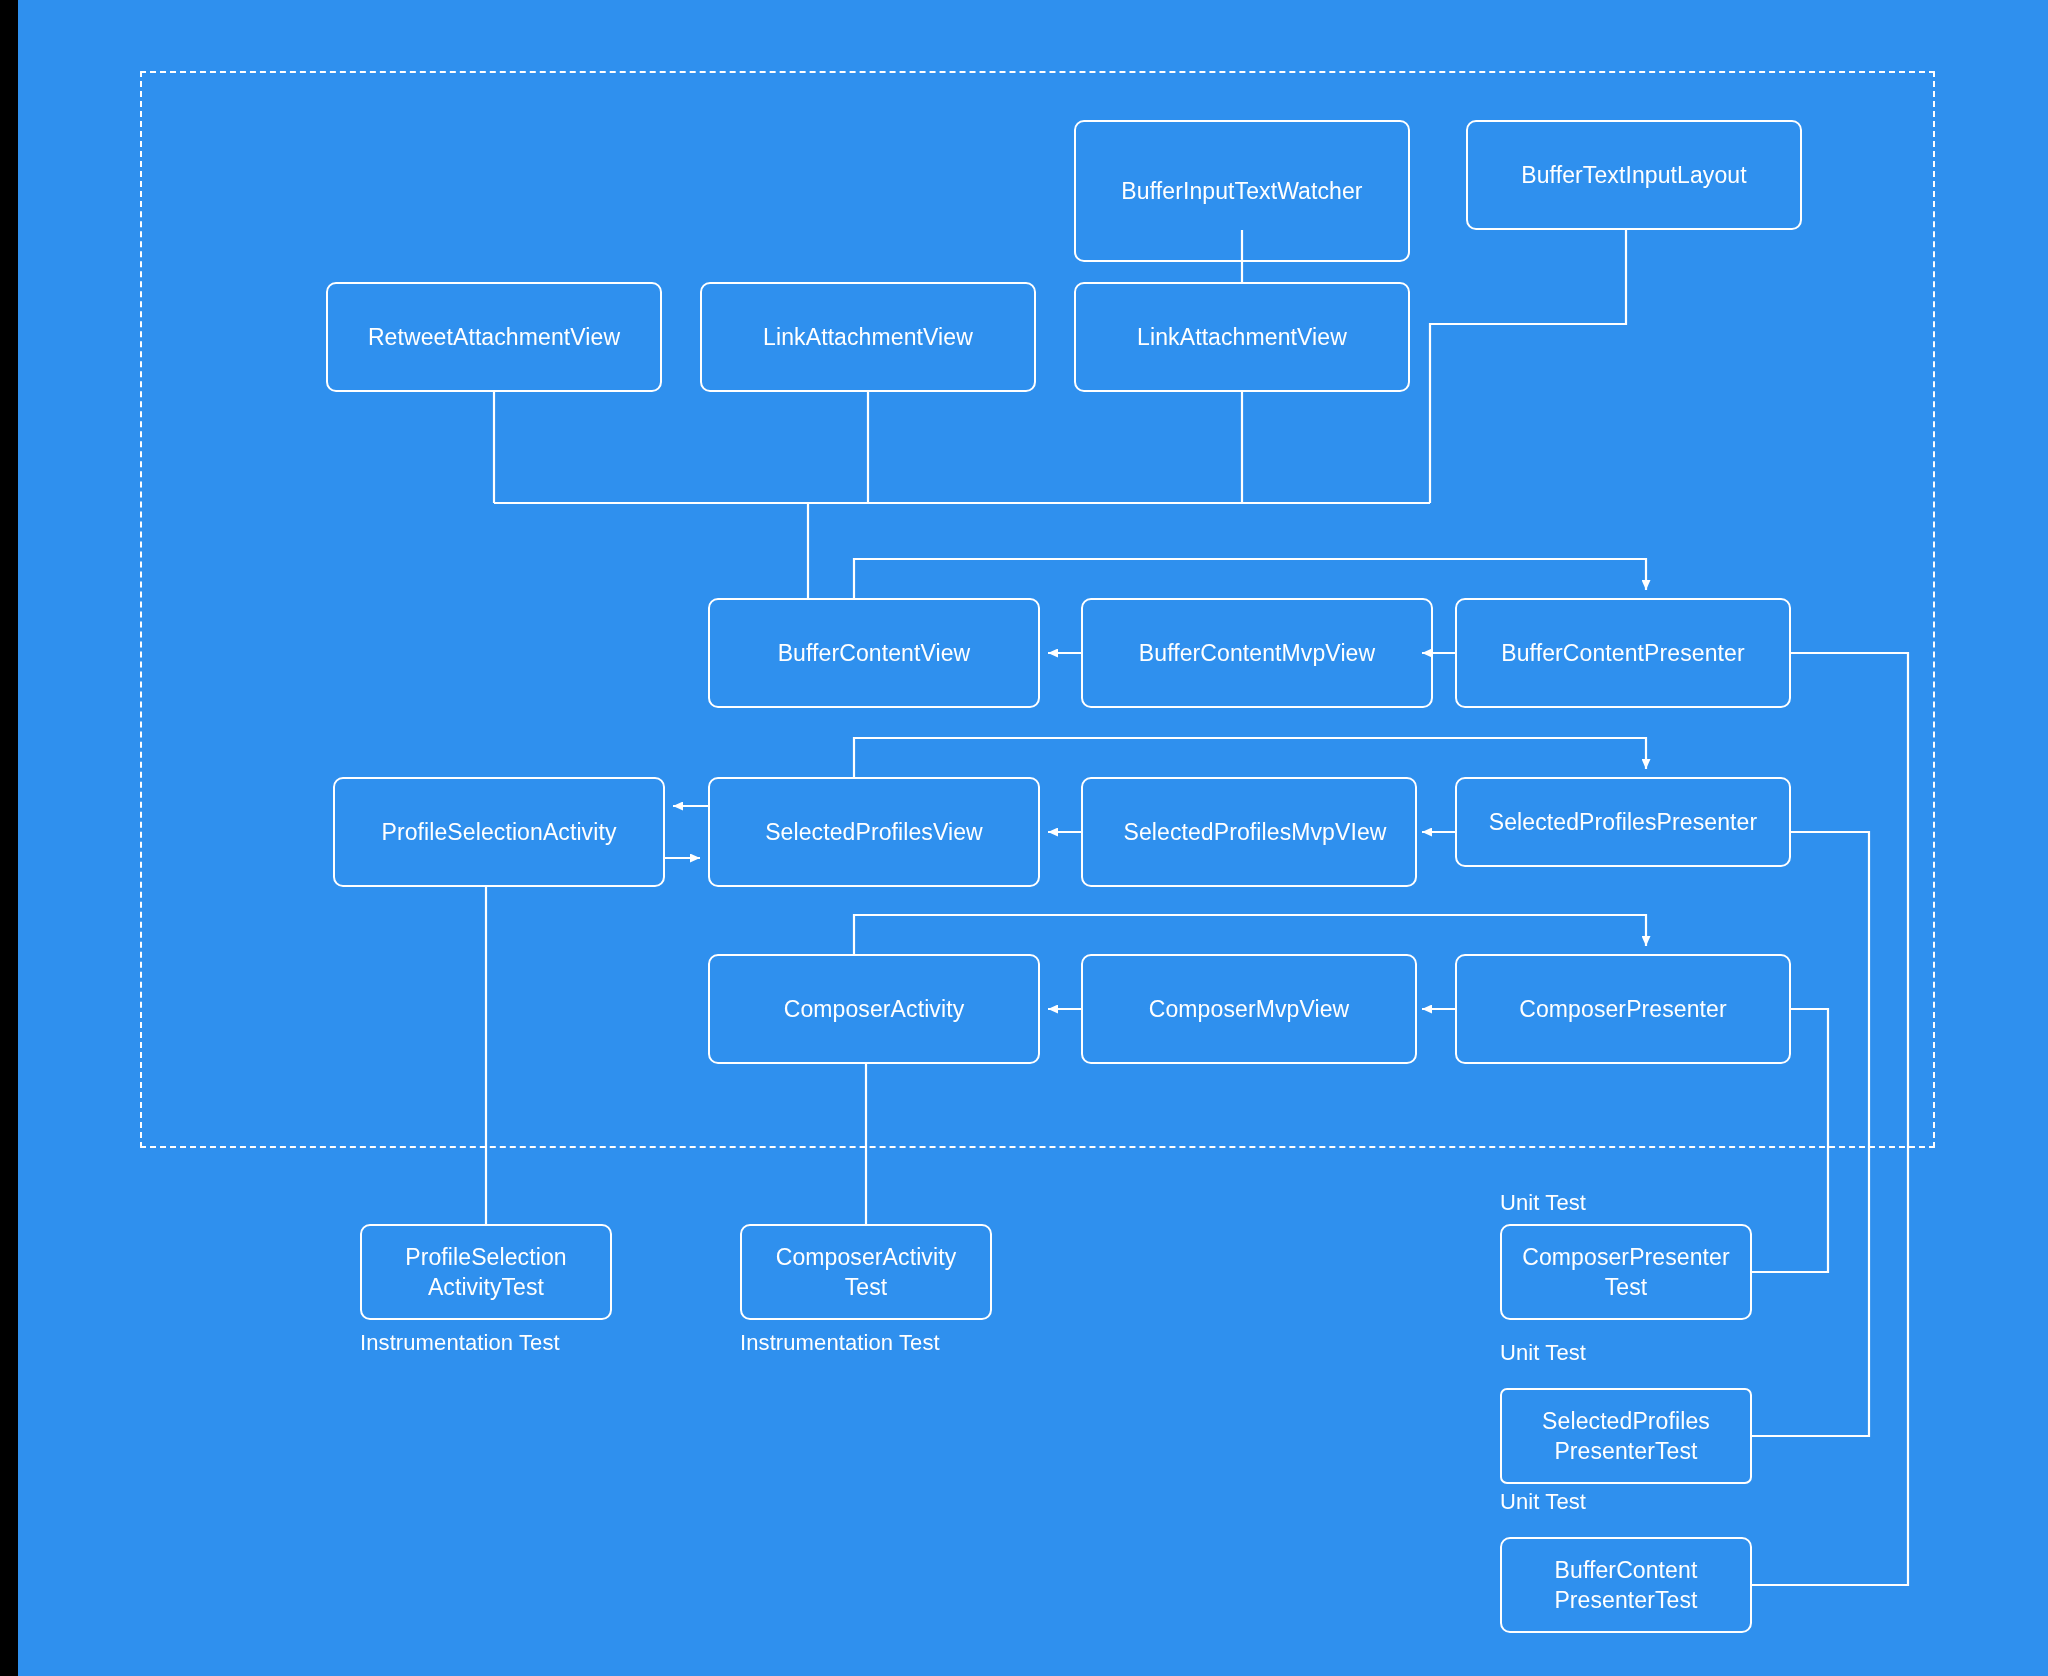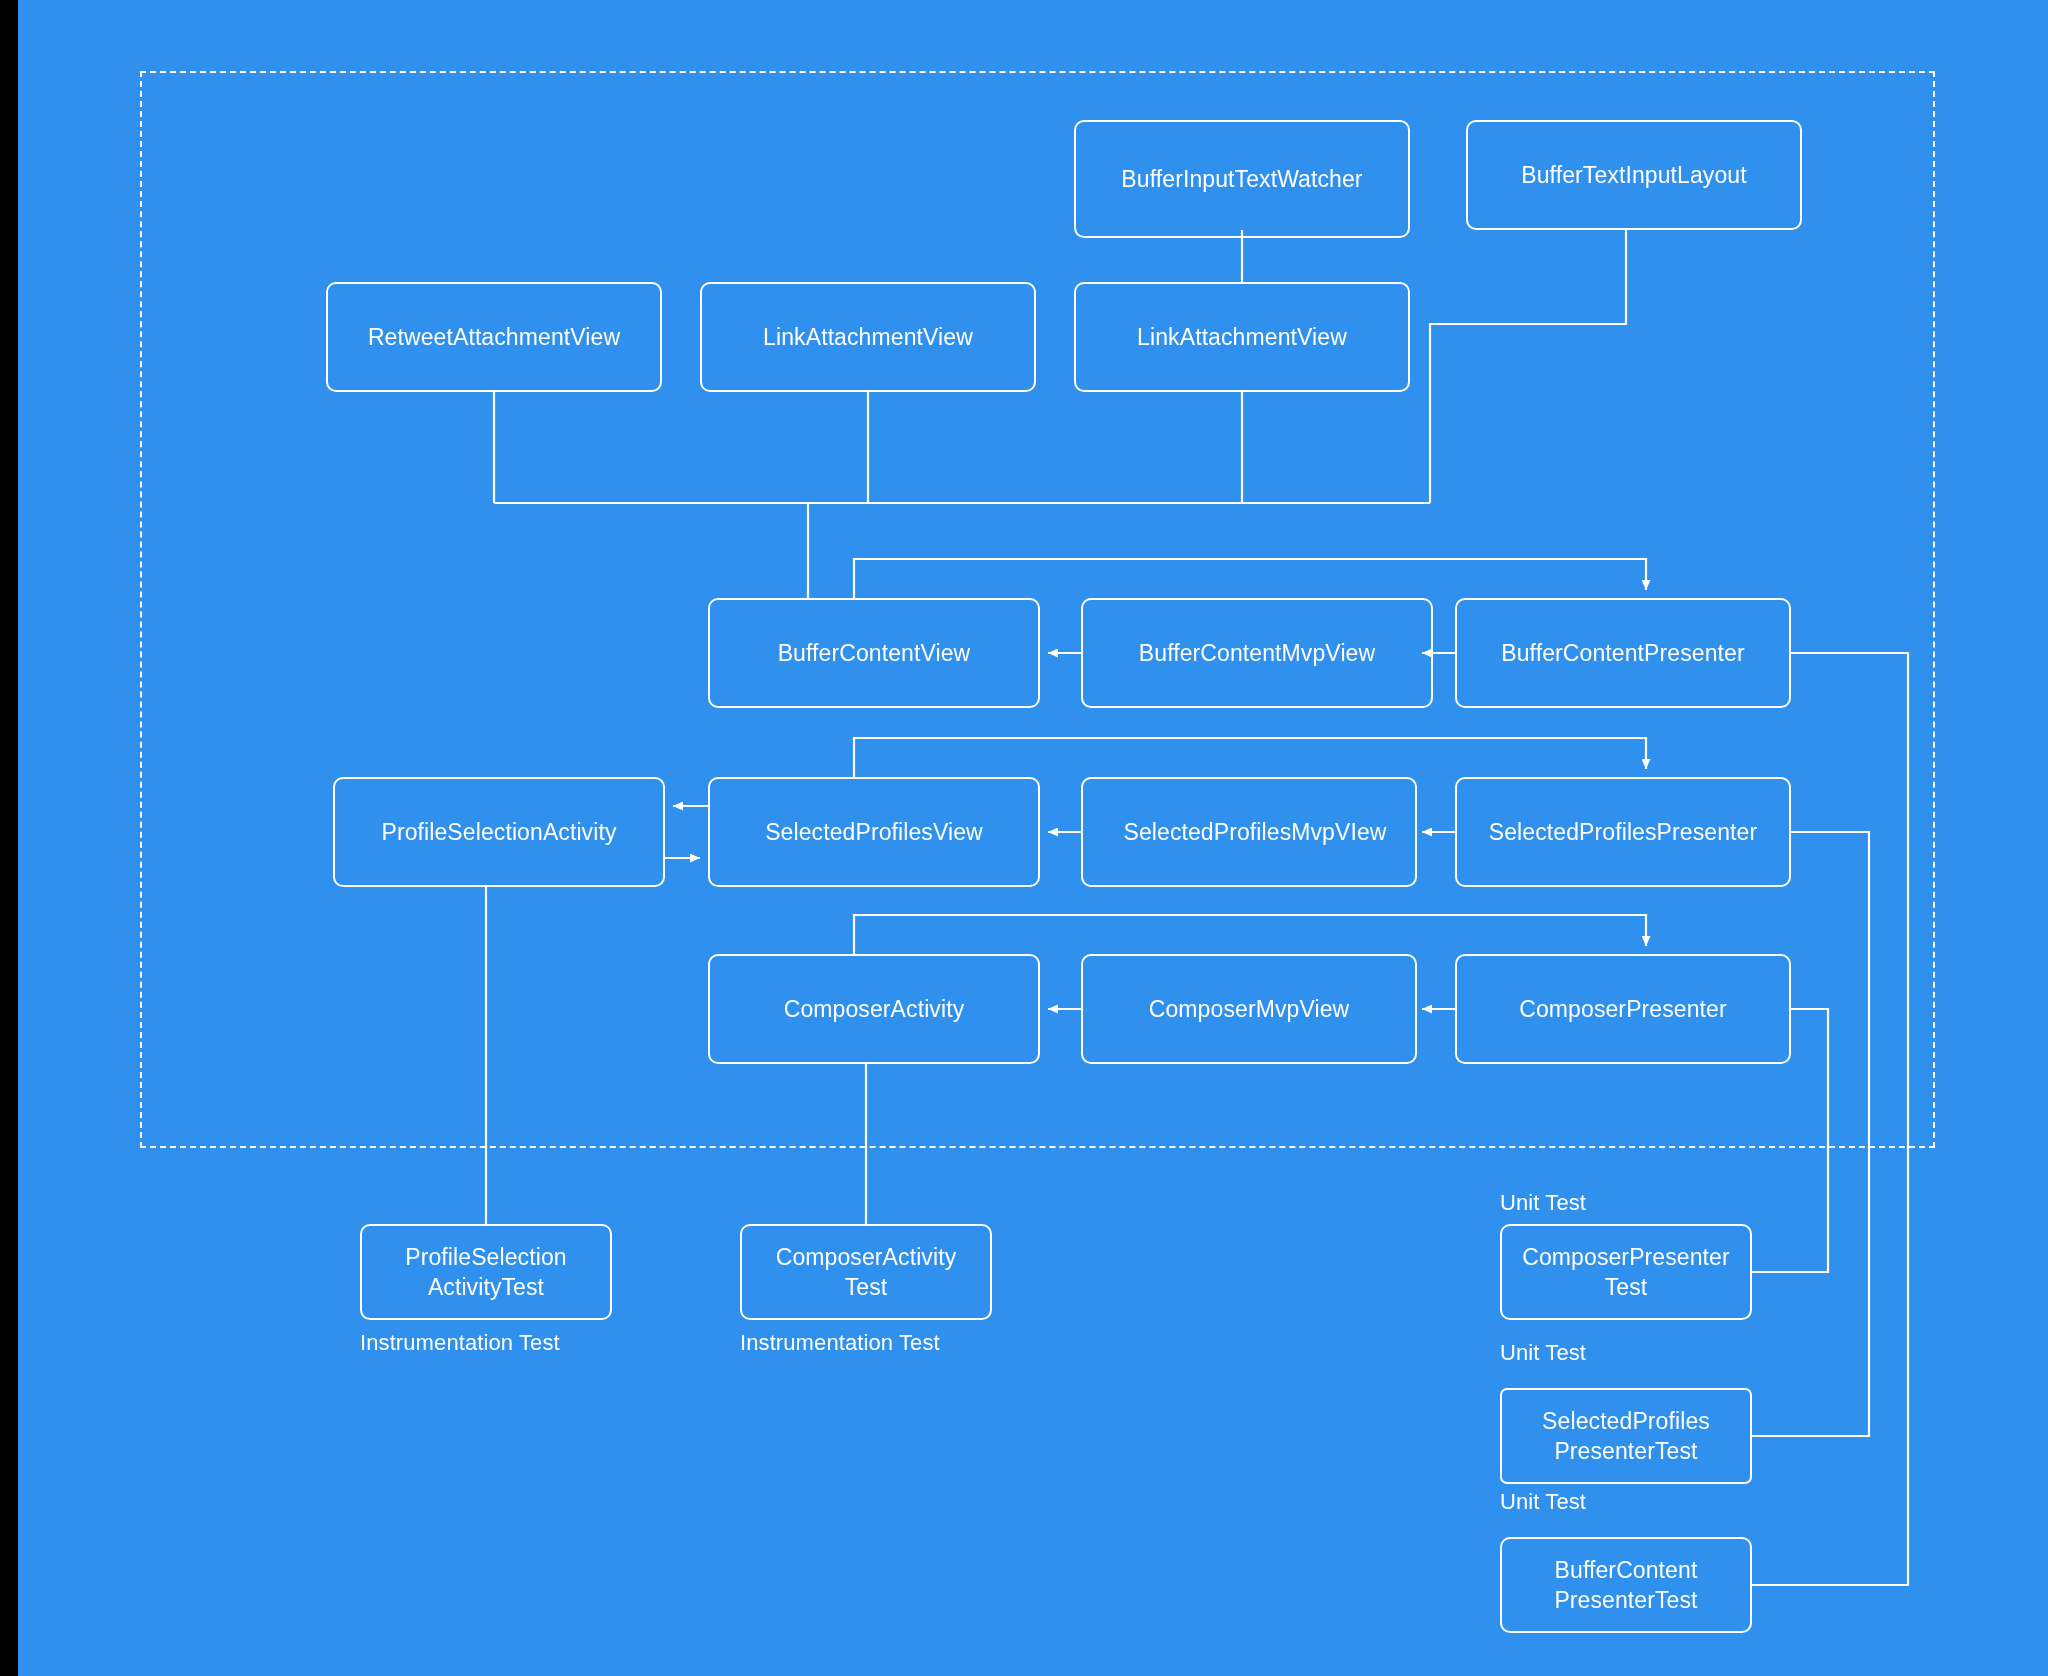--- a/index.html
+++ b/index.html
@@ -115,21 +115,21 @@
       <path d="M836,954 L836,915 L1628,915 L1628,946" marker-end="url(#arw)"></path>
 
       <path d="M468,887 L468,1224"></path>
       <path d="M848,1064 L848,1224"></path>
 
       <path d="M1773,1009 L1810,1009 L1810,1272 L1734,1272"></path>
       <path d="M1773,832  L1851,832  L1851,1436 L1734,1436"></path>
       <path d="M1773,653  L1890,653  L1890,1585 L1734,1585"></path>
     </svg>
 
-    <div class="node" style="left:1056px; top:120px; width:336px; height:118px;">BufferInputTextWatcher</div>
+    <div class="node" style="left:1056px; top:120px; width:336px; height:142px;">BufferInputTextWatcher</div>
 
     <div class="node" style="left:1448px; top:120px; width:336px; height:110px;">BufferTextInputLayout</div>
 
     <div class="node" style="left:308px; top:282px; width:336px; height:110px;">RetweetAttachmentView</div>
 
     <div class="node" style="left:682px; top:282px; width:336px; height:110px;">LinkAttachmentView</div>
 
     <div class="node" style="left:1056px; top:282px; width:336px; height:110px;">LinkAttachmentView</div>
 
     <div class="node" style="left:690px; top:598px; width:332px; height:110px;">BufferContentView</div>
@@ -137,21 +137,21 @@
     <div class="node" style="left:1063px; top:598px; width:352px; height:110px;">BufferContentMvpView</div>
 
     <div class="node" style="left:1437px; top:598px; width:336px; height:110px;padding-left:8px;">BufferContentPresenter</div>
 
     <div class="node" style="left:315px; top:777px; width:332px; height:110px;">ProfileSelectionActivity</div>
 
     <div class="node" style="left:690px; top:777px; width:332px; height:110px;">SelectedProfilesView</div>
 
     <div class="node" style="left:1063px; top:777px; width:336px; height:110px;padding-left:20px;">SelectedProfilesMvpVIew</div>
 
-    <div class="node" style="left:1437px; top:777px; width:336px; height:110px;">SelectedProfilesPresenter</div>
+    <div class="node" style="left:1437px; top:777px; width:336px; height:90px;">SelectedProfilesPresenter</div>
 
     <div class="node" style="left:690px; top:954px; width:332px; height:110px;">ComposerActivity</div>
 
     <div class="node" style="left:1063px; top:954px; width:336px; height:110px;">ComposerMvpView</div>
 
     <div class="node" style="left:1437px; top:954px; width:336px; height:110px;">ComposerPresenter</div>
 
     <div class="node two-line" style="left:342px; top:1224px; width:252px; height:96px; white-space:pre-line;">ProfileSelection
 ActivityTest</div>
 

